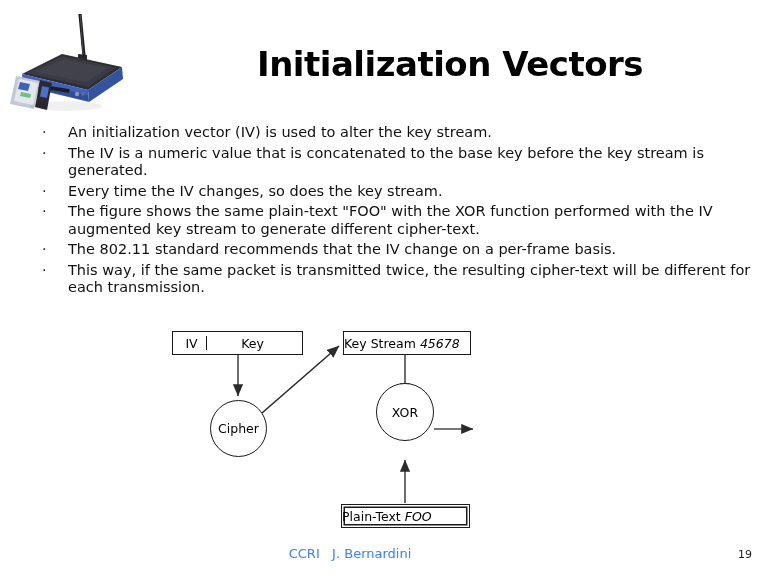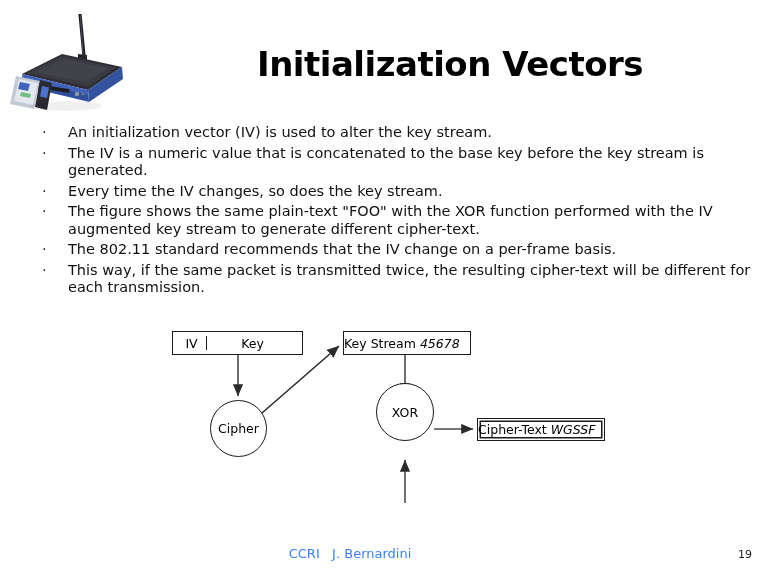--- a/index.html
+++ b/index.html
@@ -288,23 +288,23 @@
     </div>
 
     <div class="dgm-circle" id="cipher-circle">
       <span>Cipher</span>
     </div>
 
     <div class="dgm-circle" id="xor-circle">
       <span>XOR</span>
     </div>
 
-    <div class="dgm-box dbl" id="ciphertext-box">
-      <span>Cipher-Text</span>
-      <span class="ital">WGSSF</span>
-    </div>
-
+
+    <div class="dgm-box dbl" id="plaintext-box">
+      <span>Plain-Text</span>
+      <span class="ital">FOO</span>
+    </div>
   </div>
 
   <div id="footer-credit">CCRI   J. Bernardini</div>
   <div id="page-number">19</div>
 
 </div>
 
 </body></html>

